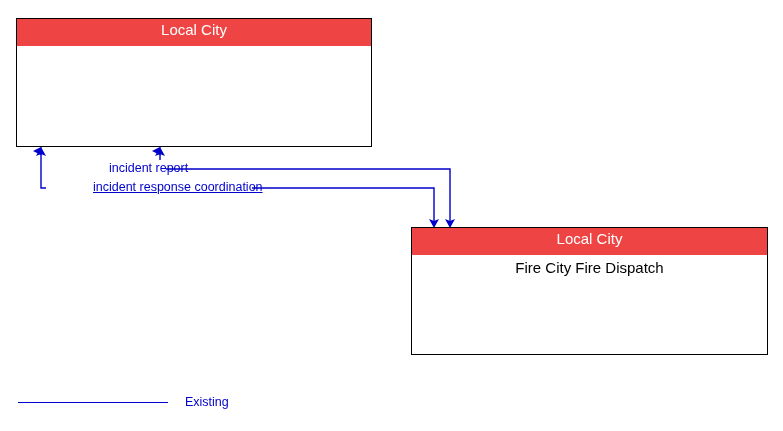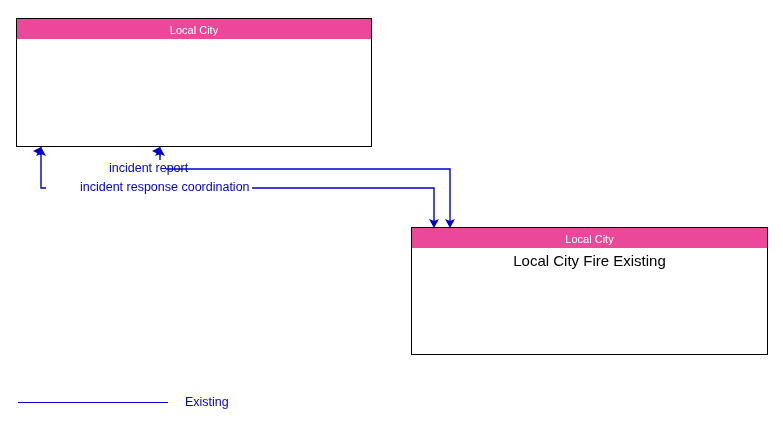--- a/index.html
+++ b/index.html
@@ -22,26 +22,26 @@
     width: 783px;
     height: 431px;
   }
   .node {
     position: absolute;
     box-sizing: border-box;
     border: 1px solid #000000;
     background: #ffffff;
   }
   .node-header {
-    height: 20px;
+    height: 27px;
     line-height: 22px;
-    background: #ec4899;
+    background: #ef4444;
     color: #ffffff;
     text-align: center;
-    font-size: 11px;
+    font-size: 15px;
     white-space: nowrap;
     overflow: hidden;
   }
   .node-body {
     text-align: center;
     color: #000000;
     font-size: 15px;
     padding-top: 4px;
     white-space: nowrap;
   }
@@ -63,22 +63,23 @@
     font-size: 12.5px;
     white-space: nowrap;
     line-height: 13px;
     margin-left: 44px;
   }
   #label-incident-report {
     left: 65px;
     top: 162px;
   }
   #label-incident-response {
-    left: 36px;
+    left: 49px;
     top: 181px;
+    text-decoration: underline;
   }
   #legend {
     position: absolute;
     left: 18px;
     top: 394px;
     width: 260px;
     height: 20px;
   }
   #legend-line {
     position: absolute;
@@ -133,21 +134,21 @@
   <rect x="62" y="160" width="104" height="15" fill="#ffffff"></rect>
   <rect x="46" y="179" width="206" height="15" fill="#ffffff"></rect>
 </svg>
 
 <div class="node" id="node-police">
   <div class="node-header">Local City</div>
 </div>
 
 <div class="node" id="node-fire">
   <div class="node-header">Local City</div>
-  <div class="node-body">Local City Fire Existing</div>
+  <div class="node-body">Fire City Fire Dispatch</div>
 </div>
 
 <div class="flow-label" id="label-incident-report">incident report</div>
 
 <div class="flow-label" id="label-incident-response">incident response coordination</div>
 
 <div id="legend">
   <div id="legend-line"></div>
   <div id="legend-label">Existing</div>
 </div>

